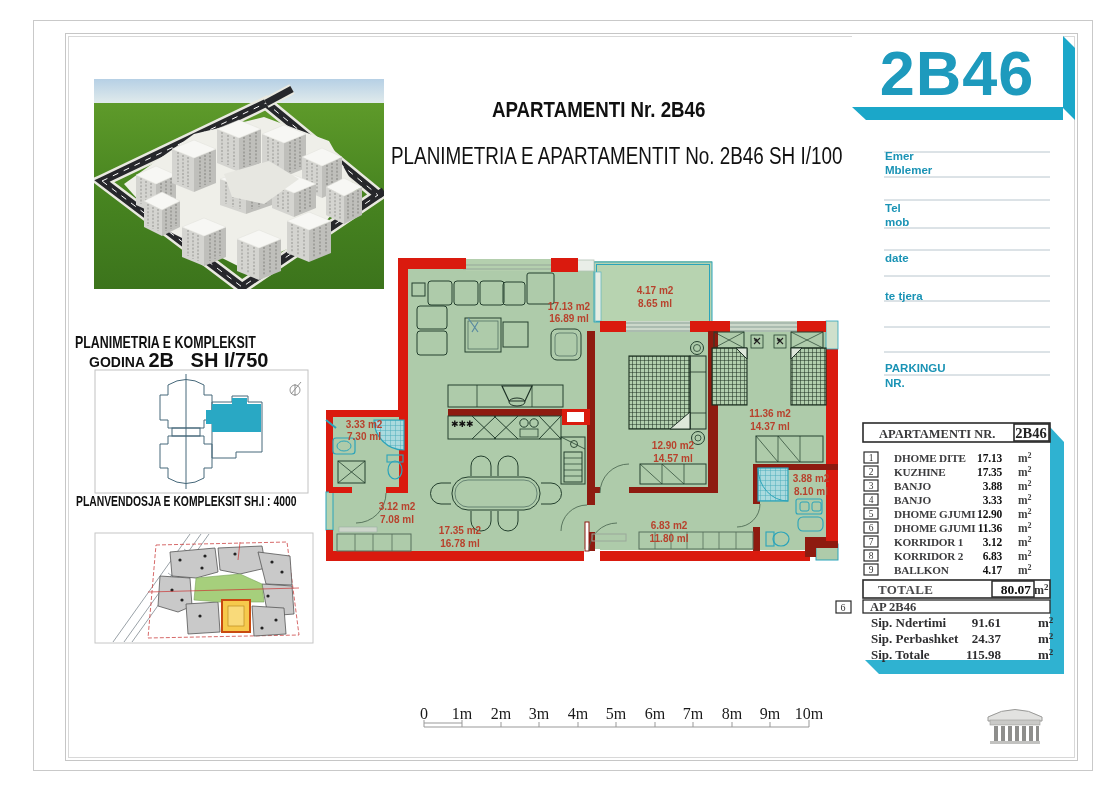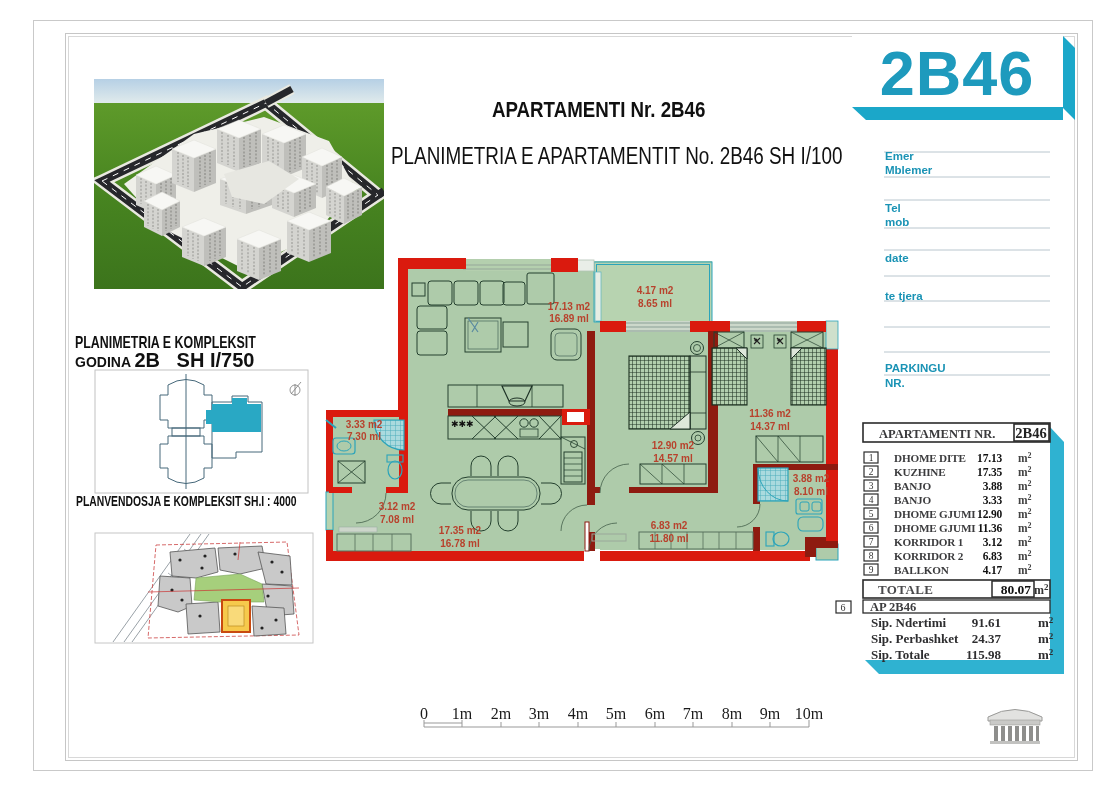--- a/index.html
+++ b/index.html
@@ -14,21 +14,21 @@
 <div class="abs" style="left:65px;top:33px;width:1011px;height:726px;border:1px solid #c6c6c6;"></div>
 
 <div class="abs" style="left:68px;top:36px;width:1005px;height:720px;border:1px solid #d8d8d8;"></div>
 
 <div class="abs" style="left:492px;top:98px;font-size:21.5px;font-weight:bold;color:#101010;transform:scale(0.87,1);transform-origin:0 0;white-space:nowrap;">APARTAMENTI Nr. 2B46</div>
 
 <div class="abs" style="left:391px;top:143px;font-size:23px;color:#101010;transform:scale(0.82,1);transform-origin:0 0;white-space:nowrap;">PLANIMETRIA E APARTAMENTIT No. 2B46 SH I/100</div>
 
 <div class="abs" style="left:75px;top:333px;font-size:17px;font-weight:bold;color:#101010;transform:scale(0.73,1);transform-origin:0 0;white-space:nowrap;">PLANIMETRIA E KOMPLEKSIT</div>
 
-<div class="abs" style="left:75px;top:349px;font-size:14px;font-weight:bold;color:#101010;white-space:nowrap;">GODINA <span style="font-size:20px;">2B&nbsp;&nbsp; SH I/750</span></div>
+<div class="abs" style="left:89px;top:349px;font-size:14px;font-weight:bold;color:#101010;white-space:nowrap;">GODINA <span style="font-size:20px;">2B&nbsp;&nbsp; SH I/750</span></div>
 
 <div class="abs" style="left:76px;top:492px;font-size:15px;font-weight:bold;color:#101010;transform:scale(0.69,1);transform-origin:0 0;white-space:nowrap;">PLANVENDOSJA E KOMPLEKSIT SH.I : 4000</div>
 
 <svg class="abs" style="left:840px;top:30px;" width="245" height="100" viewBox="840 30 245 100">
 
   <rect x="852" y="36" width="211" height="71" fill="#ffffff"></rect>
 
   <polygon points="852,107 1063,107 1063,120 866,120" fill="#1ba7c9"></polygon>
 
   <polygon points="1063,36 1075,48 1075,120 1063,108" fill="#1ba7c9"></polygon>

